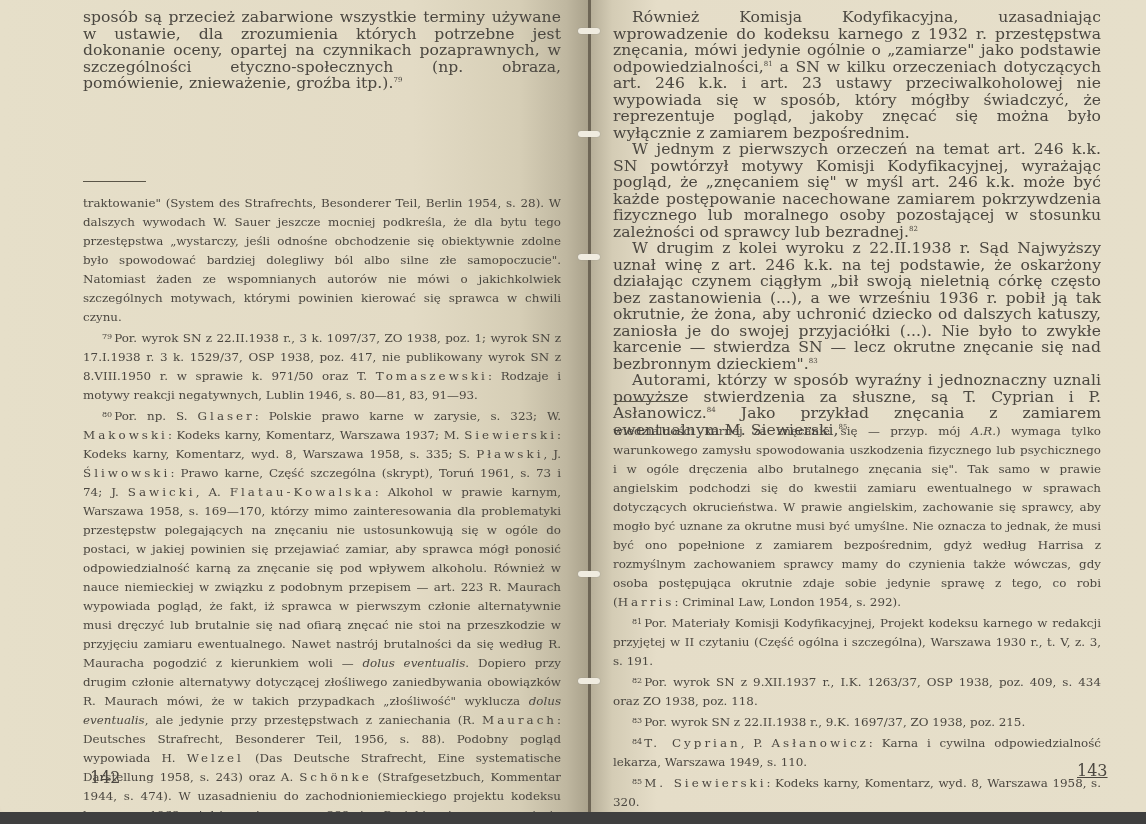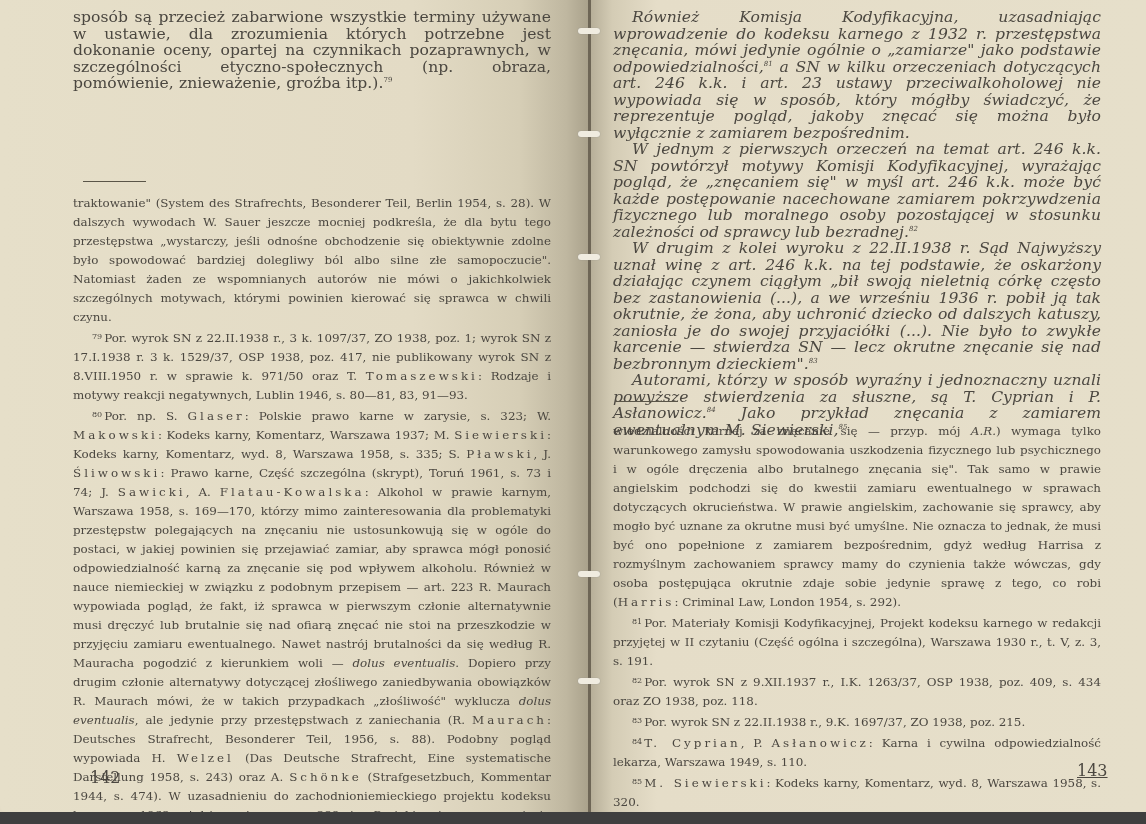--- a/index.html
+++ b/index.html
@@ -35,21 +35,21 @@
       background: #f0ece0; border-radius: 3px;
       box-shadow: 0 0 1px #888;
     }
     .bottom-edge {
       position: absolute; left: 0; top: 812px; width: 1146px; height: 12px;
       background: #3f3f3f;
     }
     .col {
       position: absolute; text-align: justify;
     }
-    .left-col { left: 73px; width: 478px; }
+    .left-col { left: 83px; width: 478px; }
     .right-col { left: 613px; width: 488px; }
     .body-text {
       font-size: 15.6px; line-height: 16.5px; letter-spacing: 0.05px;
       color: #4b4740;
     }
     .body-text p { margin: 0; text-indent: 0; }
     .body-text p.indent { text-indent: 19px; }
     .note-text {
       font-size: 11.9px; line-height: 19px; color: #4b4740;
     }
@@ -83,21 +83,21 @@
       <p>traktowanie" (System des Strafrechts, Besonderer Teil, Berlin 1954, s. 28). W dalszych wywodach W. Sauer jeszcze mocniej podkreśla, że dla bytu tego przestępstwa „wystarczy, jeśli odnośne obchodzenie się obiektywnie zdolne było spowodować bardziej dolegliwy ból albo silne złe samopoczucie". Natomiast żaden ze wspomnianych autorów nie mówi o jakichkolwiek szczególnych motywach, którymi powinien kierować się sprawca w chwili czynu.</p>
       <p class="indent"><span class="fnmark">79</span><span>Por. wyrok SN z 22.II.1938 r., 3 k. 1097/37, ZO 1938, poz. 1; wyrok SN z 17.I.1938 r. 3 k. 1529/37, OSP 1938, poz. 417, nie publikowany wyrok SN z 8.VIII.1950 r. w sprawie k. 971/50 oraz T. </span><span class="spaced">Tomaszewski</span><span>: Rodzaje i motywy reakcji negatywnych, Lublin 1946, s. 80—81, 83, 91—93.</span></p>
       <p class="indent"><span class="fnmark">80</span><span>Por. np. S. </span><span class="spaced">Glaser</span><span>: Polskie prawo karne w zarysie, s. 323; W. </span><span class="spaced">Makowski</span><span>: Kodeks karny, Komentarz, Warszawa 1937; M. </span><span class="spaced">Siewierski</span><span>: Kodeks karny, Komentarz, wyd. 8, Warszawa 1958, s. 335; S. </span><span class="spaced">Pławski</span><span>, J. </span><span class="spaced">Śliwowski</span><span>: Prawo karne, Część szczególna (skrypt), Toruń 1961, s. 73 i 74; J. </span><span class="spaced">Sawicki</span><span>, A. </span><span class="spaced">Flatau-Kowalska</span><span>: Alkohol w prawie karnym, Warszawa 1958, s. 169—170, którzy mimo zainteresowania dla problematyki przestępstw polegających na znęcaniu nie ustosunkowują się w ogóle do postaci, w jakiej powinien się przejawiać zamiar, aby sprawca mógł ponosić odpowiedzialność karną za znęcanie się pod wpływem alkoholu. Również w nauce niemieckiej w związku z podobnym przepisem — art. 223 R. Maurach wypowiada pogląd, że fakt, iż sprawca w pierwszym członie alternatywnie musi dręczyć lub brutalnie się nad ofiarą znęcać nie stoi na przeszkodzie w przyjęciu zamiaru ewentualnego. Nawet nastrój brutalności da się według R. Mauracha pogodzić z kierunkiem woli — </span><em>dolus eventualis</em><span>. Dopiero przy drugim członie alternatywy dotyczącej złośliwego zaniedbywania obowiązków R. Maurach mówi, że w takich przypadkach „złośliwość" wyklucza </span><em>dolus eventualis</em><span>, ale jedynie przy przestępstwach z zaniechania (R. </span><span class="spaced">Maurach</span><span>: Deutsches Strafrecht, Besonderer Teil, 1956, s. 88). Podobny pogląd wypowiada H. </span><span class="spaced">Welzel</span><span> (Das Deutsche Strafrecht, Eine systematische Darstellung 1958, s. 243) oraz A. </span><span class="spaced">Schönke</span><span> (Strafgesetzbuch, Kommentar 1944, s. 474). W uzasadnieniu do zachodnioniemieckiego projektu kodeksu karnego z 1962 r. także czytamy na s. 288, że „Projekt w tym nowym ujęciu (odpo-</span></p>
     </div>
 
     <div class="pagenum" style="left:90px; top:768px;">142</div>
   </div>
 
   <div class="page page-right"></div>
 
-  <div class="col right-col body-text" style="top:9px;font-style:italic;">
+  <div class="col right-col body-text" style="top:9px;">
     <p class="indent"><span>Również Komisja Kodyfikacyjna, uzasadniając wprowadzenie do kodeksu karnego z 1932 r. przestępstwa znęcania, mówi jedynie ogólnie o „zamiarze" jako podstawie odpowiedzialności,</span><sup>81</sup><span> a SN w kilku orzeczeniach dotyczących art. 246 k.k. i art. 23 ustawy przeciwalkoholowej nie wypowiada się w sposób, który mógłby świadczyć, że reprezentuje pogląd, jakoby znęcać się można było wyłącznie z zamiarem bezpośrednim.</span></p>
     <p class="indent"><span>W jednym z pierwszych orzeczeń na temat art. 246 k.k. SN powtórzył motywy Komisji Kodyfikacyjnej, wyrażając pogląd, że „znęcaniem się" w myśl art. 246 k.k. może być każde postępowanie nacechowane zamiarem pokrzywdzenia fizycznego lub moralnego osoby pozostającej w stosunku zależności od sprawcy lub bezradnej.</span><sup>82</sup></p>
     <p class="indent"><span>W drugim z kolei wyroku z 22.II.1938 r. Sąd Najwyższy uznał winę z art. 246 k.k. na tej podstawie, że oskarżony działając czynem ciągłym „bił swoją nieletnią córkę często bez zastanowienia (...), a we wrześniu 1936 r. pobił ją tak okrutnie, że żona, aby uchronić dziecko od dalszych katuszy, zaniosła je do swojej przyjaciółki (...). Nie było to zwykłe karcenie — stwierdza SN — lecz okrutne znęcanie się nad bezbronnym dzieckiem".</span><sup>83</sup></p>
     <p class="indent"><span>Autorami, którzy w sposób wyraźny i jednoznaczny uznali powyższe stwierdzenia za słuszne, są T. Cyprian i P. Asłanowicz.</span><sup>84</sup><span> Jako przykład znęcania z zamiarem ewentualnym M. Siewierski,</span><sup>85</sup></p>
   </div>
 
   <div class="rule" style="left:615px; top:401px;"></div>
 
   <div class="col right-col note-text" style="top:422px;">
     <p><span>wiedzialności karnej za znęcanie się — przyp. mój </span><em>A.R.</em><span>) wymaga tylko warunkowego zamysłu spowodowania uszkodzenia fizycznego lub psychicznego i w ogóle dręczenia albo brutalnego znęcania się". Tak samo w prawie angielskim podchodzi się do kwestii zamiaru ewentualnego w sprawach dotyczących okrucieństwa. W prawie angielskim, zachowanie się sprawcy, aby mogło być uznane za okrutne musi być umyślne. Nie oznacza to jednak, że musi być ono popełnione z zamiarem bezpośrednim, gdyż według Harrisa z rozmyślnym zachowaniem sprawcy mamy do czynienia także wówczas, gdy osoba postępująca okrutnie zdaje sobie jedynie sprawę z tego, co robi (</span><span class="spaced">Harris</span><span>: Criminal Law, London 1954, s. 292).</span></p>

